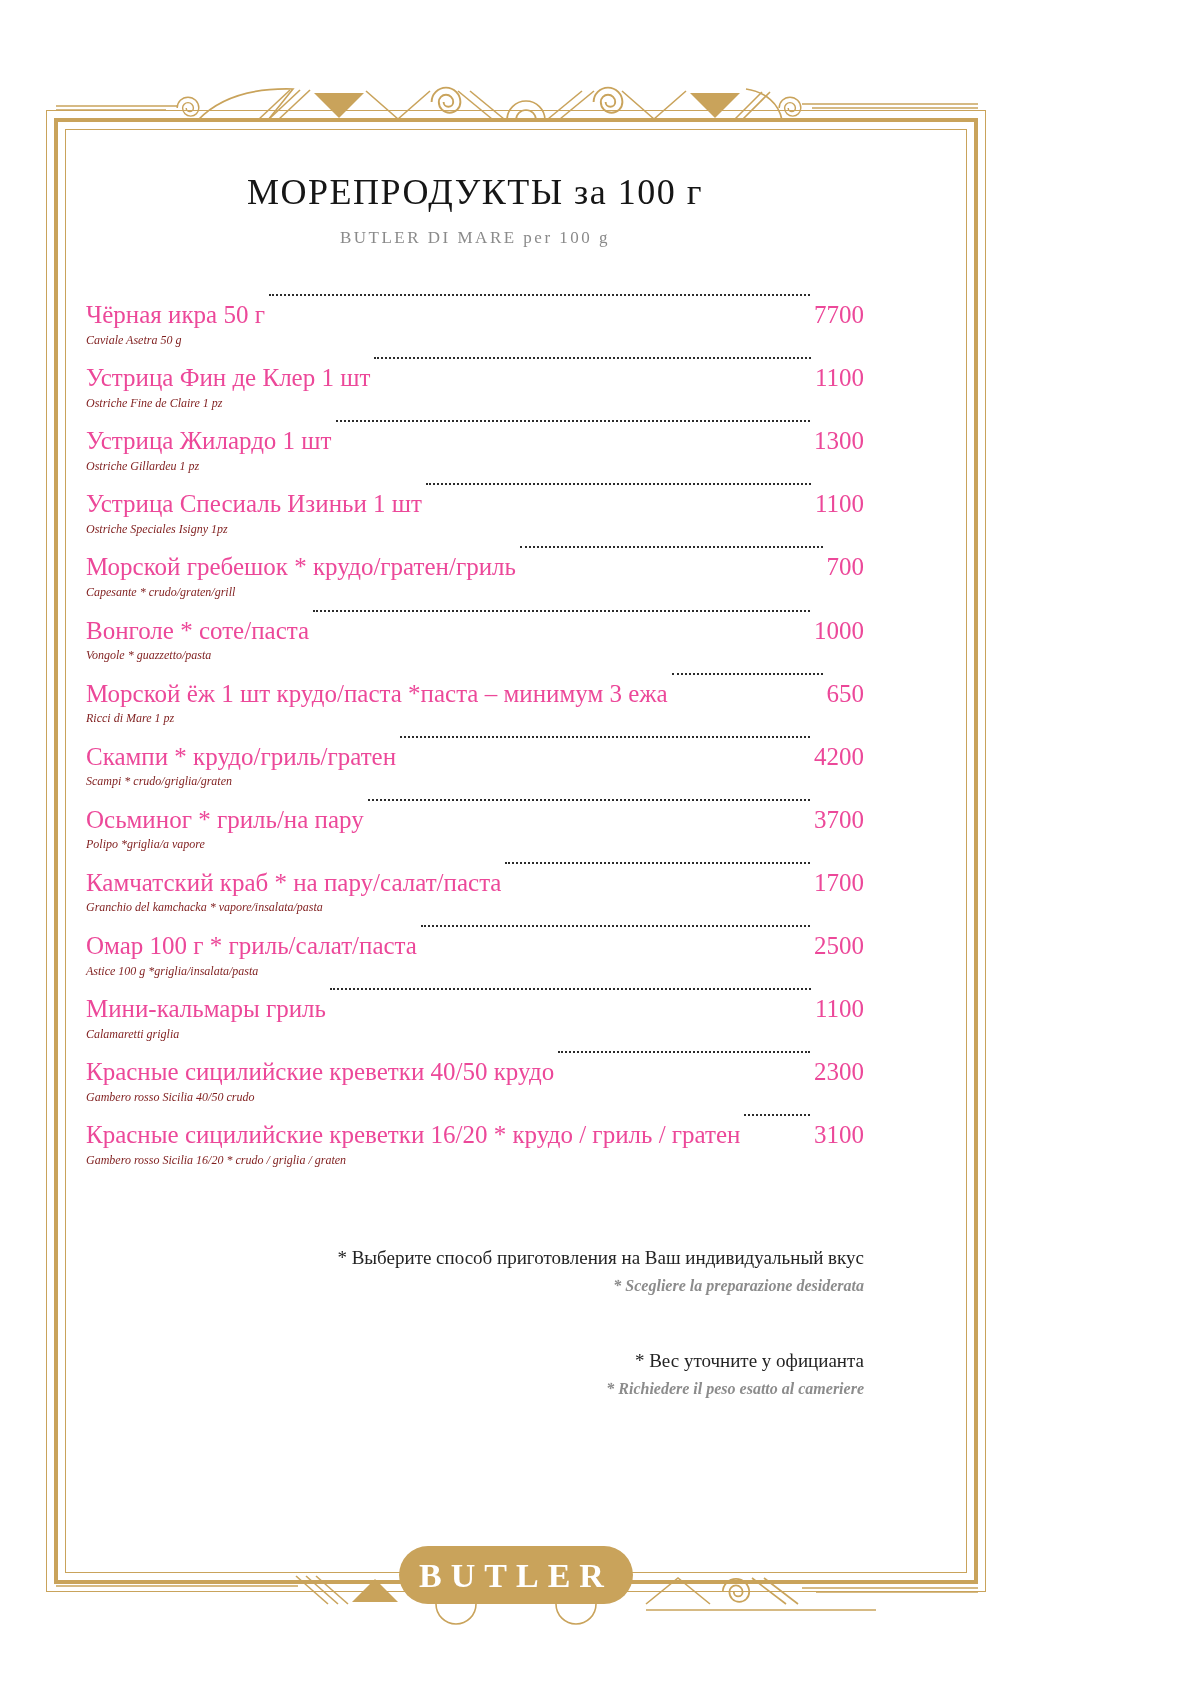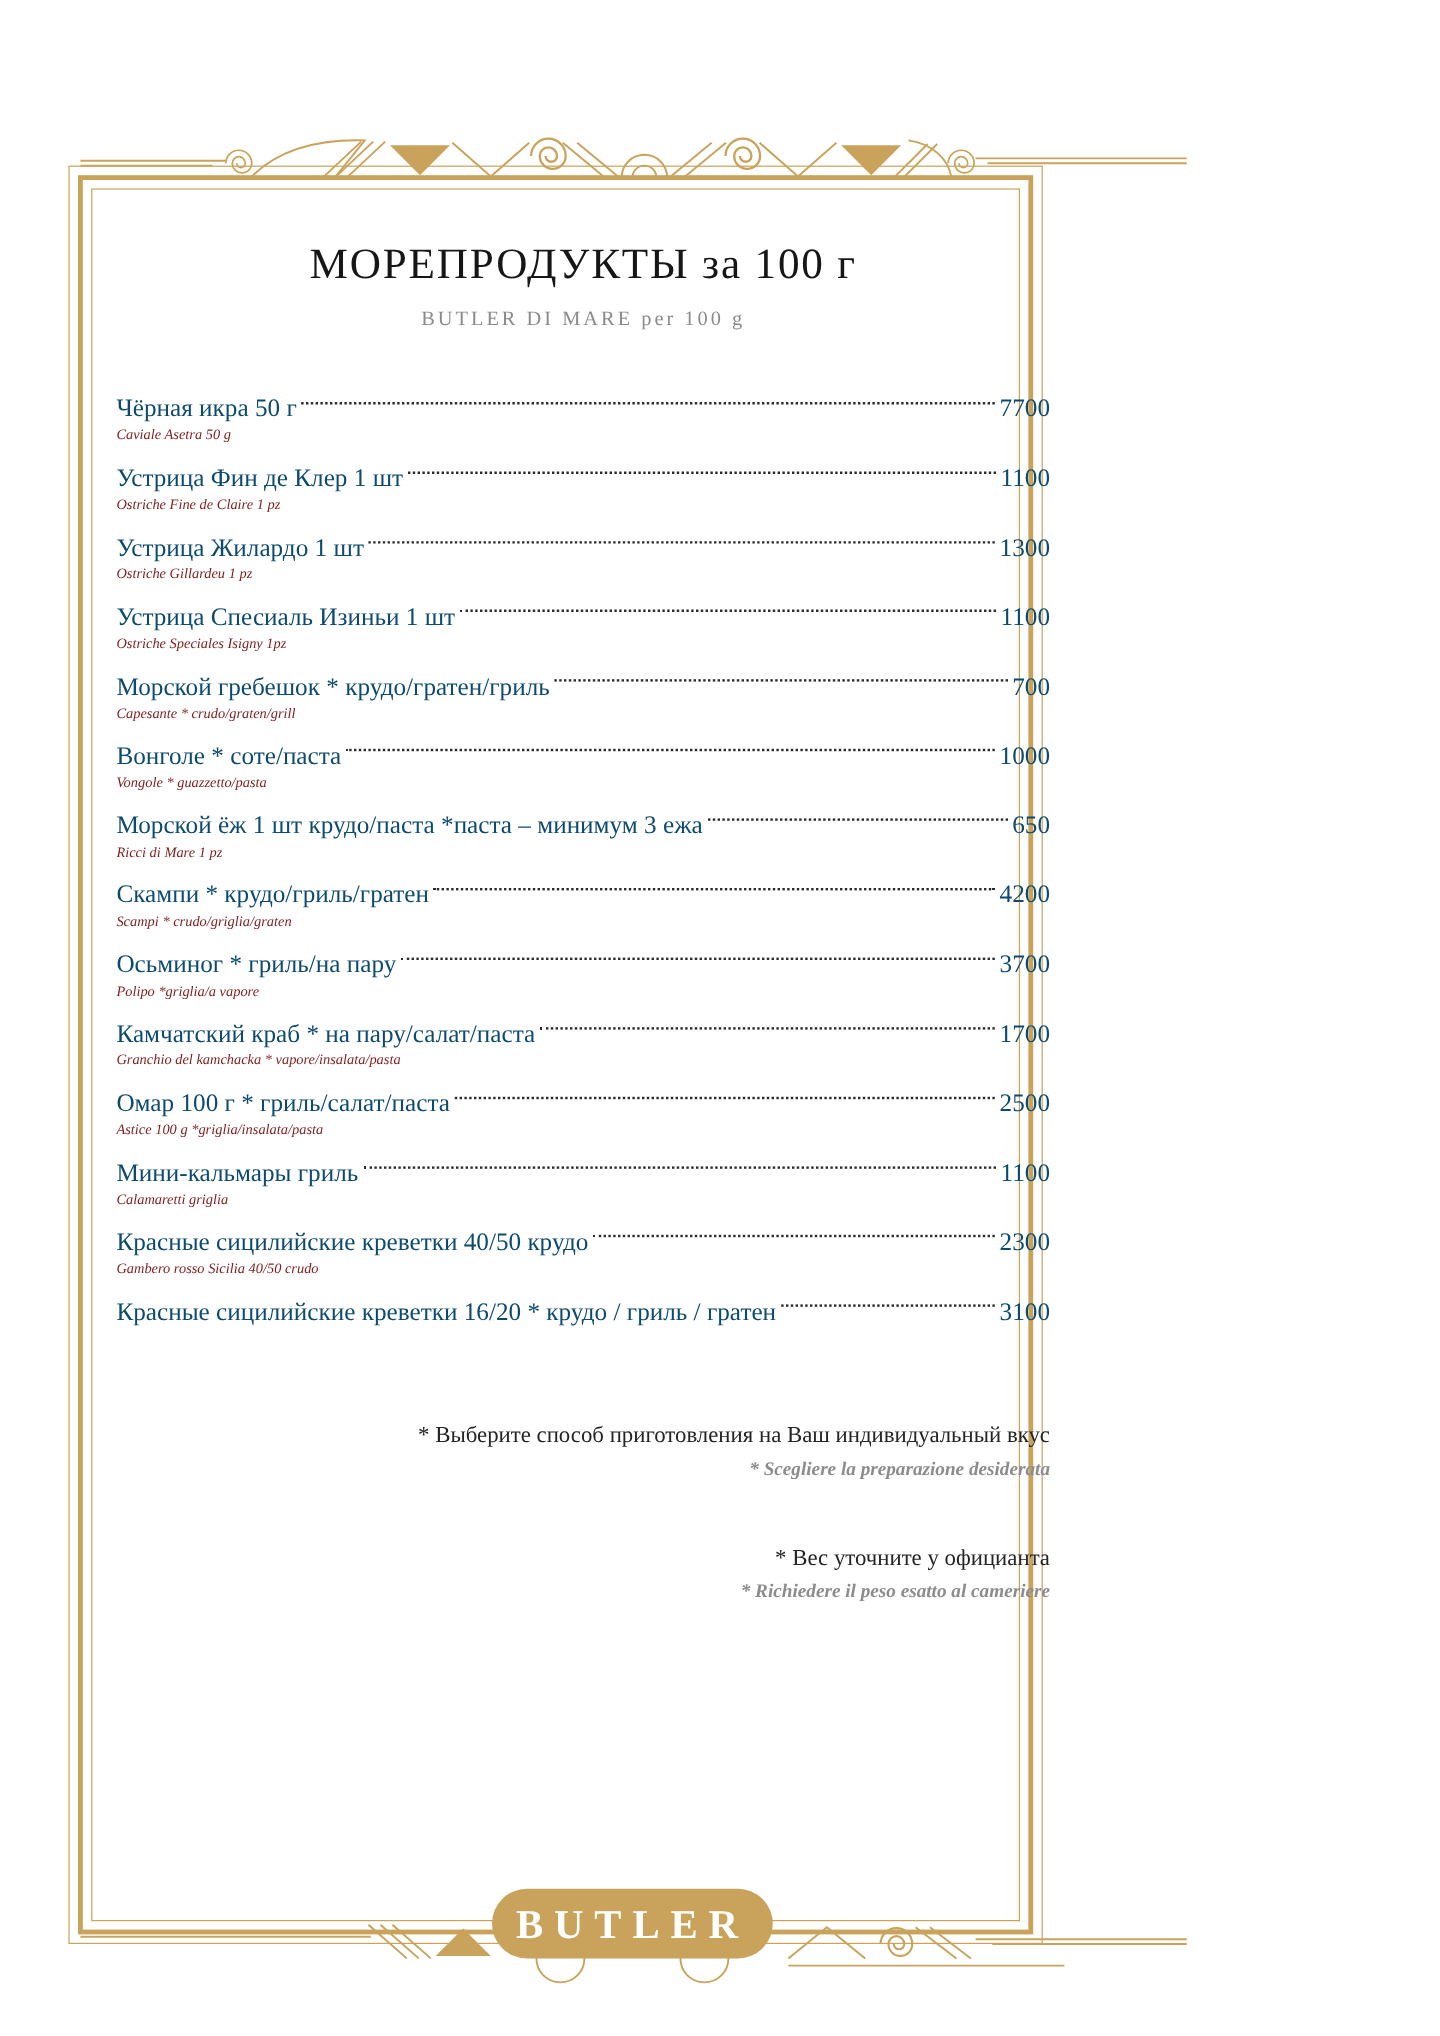--- a/index.html
+++ b/index.html
@@ -1,34 +1,34 @@
 <!DOCTYPE html>
 <html><head>
 <meta charset="utf-8">
 <style>
   html,body{margin:0;padding:0;}
   body{
     width:1200px;height:1697px;position:relative;background:#ffffff;
     font-family:"Liberation Serif", serif;color:#1c1c1c;overflow:hidden;
   }
-  .sheet{position:absolute;left:57px;top:110px;width:812px;height:1482px;margin-top:28px;}
+  .sheet{position:absolute;left:46px;top:110px;width:940px;height:1482px;}
   .frame{position:absolute;pointer-events:none;}
   .f-outer{inset:0;border:1px solid #c9a35b;}
   .f-thick{inset:8px;border:4px solid #c9a35b;}
   .f-inner{inset:19px;border:1px solid #c9a35b;}
   .deco-top{position:absolute;left:0;top:-30px;width:940px;height:72px;overflow:visible;}
   .deco-bottom{position:absolute;left:0;bottom:-36px;width:940px;height:84px;overflow:visible;}
   .content{position:absolute;left:40px;width:778px;top:0;}
   .title{margin:60px 0 0;font-size:36px;font-weight:normal;letter-spacing:1.5px;
          text-align:center;color:#161616;line-height:1.25;}
   .subtitle{margin-top:12px;font-size:17px;letter-spacing:2.5px;color:#8a8a8a;
             text-align:center;line-height:1.3;}
   .items{margin-top:50px;}
   .item{margin-bottom:14px;}
-  .row{display:flex;align-items:center;font-size:21px;line-height:1.3;color:#0c4a6e;}
+  .row{display:flex;align-items:flex-start;font-size:25px;line-height:1.3;color:#ec4899;}
   .name{white-space:nowrap;}
   .leader{flex:1;border-bottom:2px dotted #2b2b2b;margin:0 4px;transform:translateY(-5px);min-width:20px;}
   .price{white-space:nowrap;}
   .translation{font-style:italic;font-size:12px;color:#7f1d1d;line-height:1.3;margin-top:1px;}
   .notes{margin-top:78px;text-align:right;}
   .note + .note{margin-top:52px;}
   .note-ru{font-size:19px;color:#242424;line-height:1.3;}
   .note-it{font-style:italic;font-size:16px;color:#8c8c8c;margin-top:5px;line-height:1.3;font-weight:bold;}
 </style>
 </head>
@@ -195,20 +195,21 @@
           </div>
           <div class="translation">Gambero rosso Sicilia 40/50 crudo</div>
         </div>
 
         <div class="item">
           <div class="row">
             <span class="name">Красные сицилийские креветки 16/20 * крудо / гриль / гратен</span>
             <span class="leader"></span>
             <span class="price">3100</span>
           </div>
+          <div class="translation">Gambero rosso Sicilia 16/20 * crudo / griglia / graten</div>
         </div>
       </div>
 
     <div class="notes">
 
         <div class="note">
           <div class="note-ru">* Выберите способ приготовления на Ваш индивидуальный вкус</div>
           <div class="note-it">* Scegliere la preparazione desiderata</div>
         </div>
 

